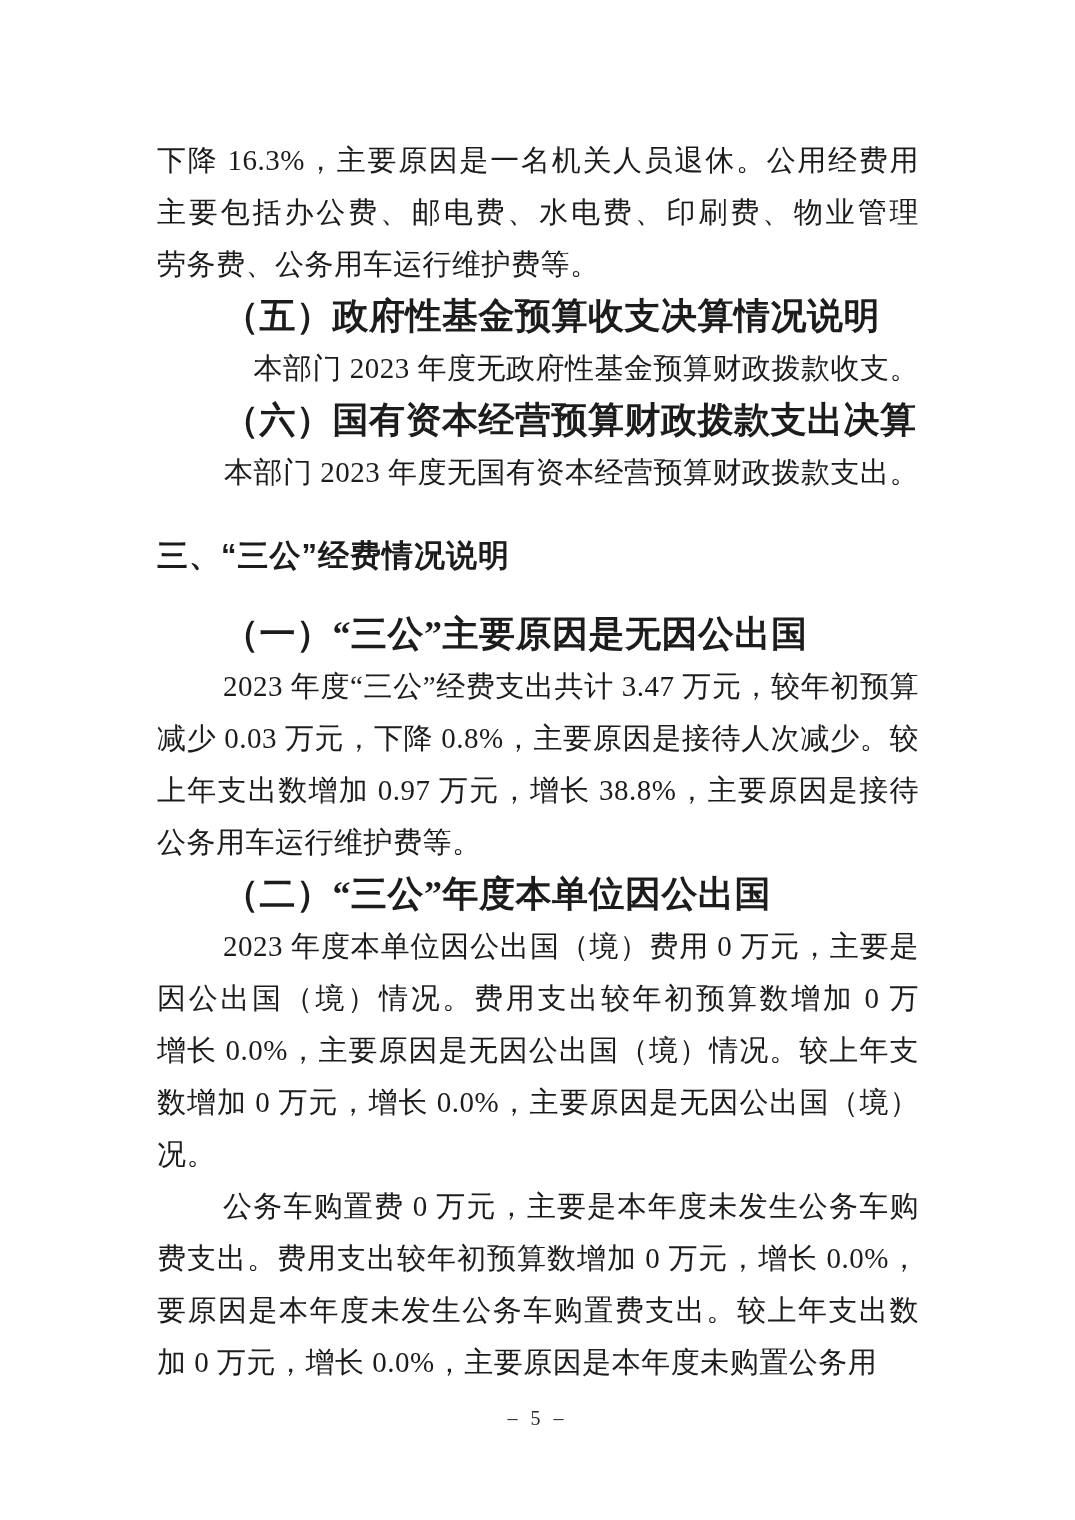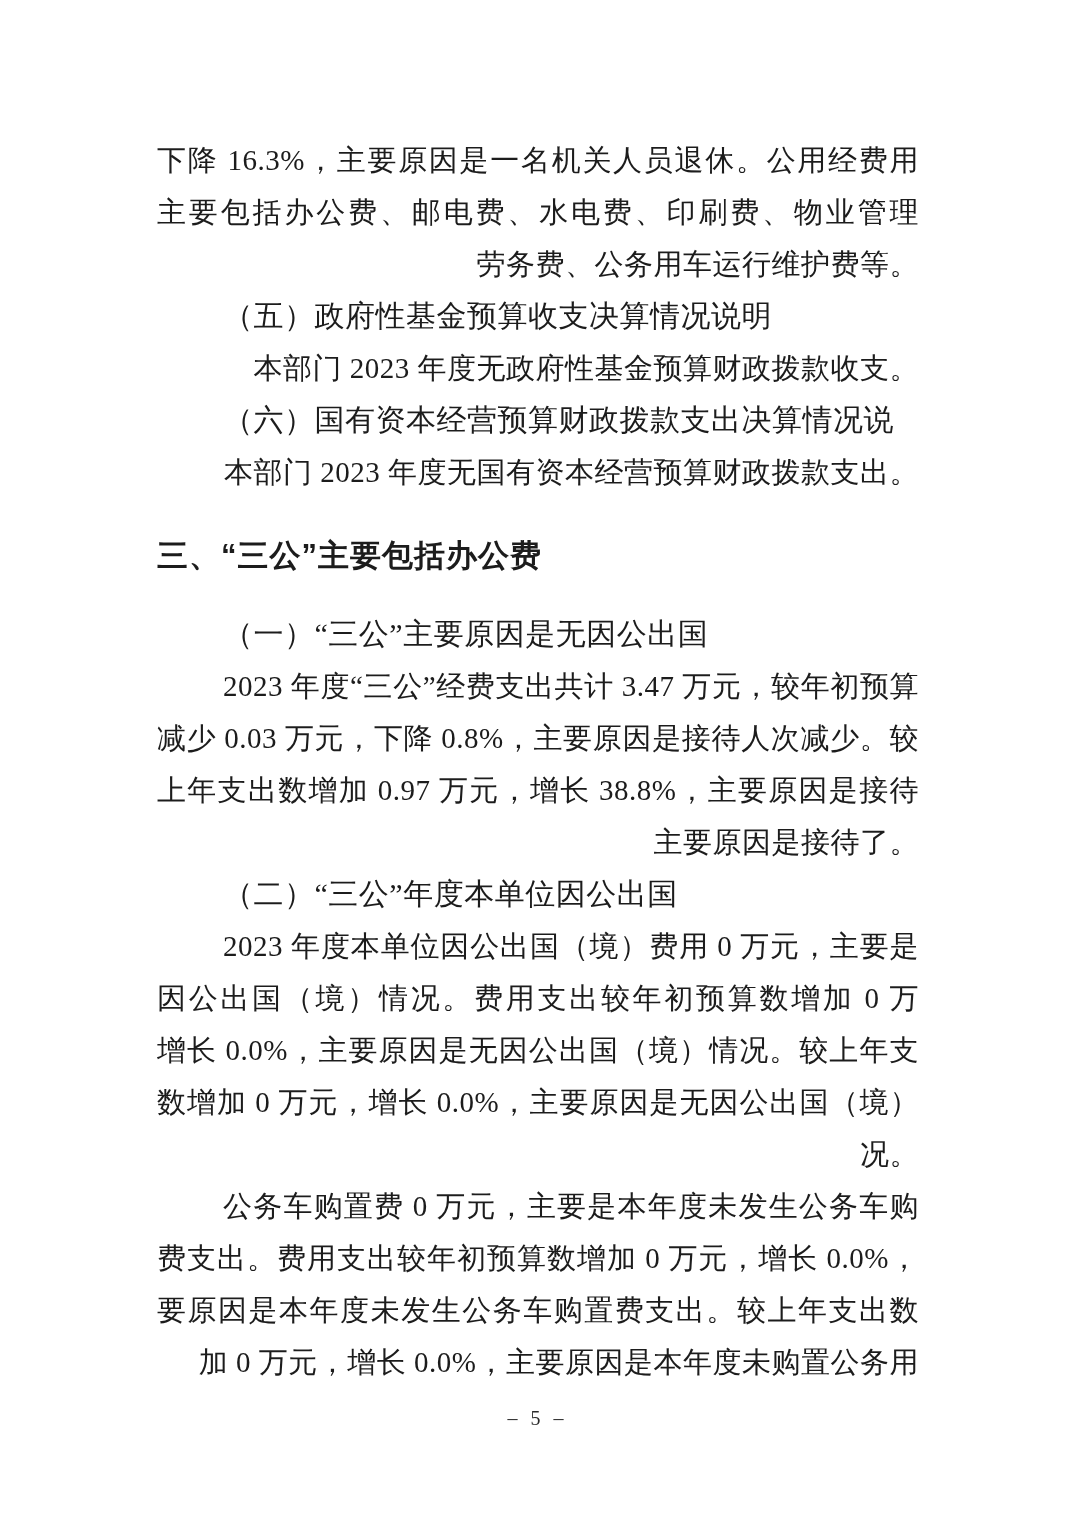--- a/index.html
+++ b/index.html
@@ -26,34 +26,34 @@
     letter-spacing: 0.5px;
     white-space: normal;
     overflow: hidden;
   }
   
   .body-full {
     text-align: justify;
     text-align-last: justify;
   }
   
-  .body-end { text-align: right; }
+  .body-end { text-align: left; }
   
   .p-first-full {
     text-indent: 66px;
     text-align: justify;
     text-align-last: justify;
   }
   
   .p-first-end { text-indent: 66px; text-align: right; }
   
   .h2 {
     text-indent: 66px;
-    font-weight: normal;
-    font-size: 30px;
+    font-weight: bold;
+    font-size: 36px;
   }
   
   .h1 {
     font-weight: bold;
     font-family: "Liberation Sans", "DejaVu Sans", sans-serif;
     font-size: 31px;
     letter-spacing: 1px;
     margin-top: 32px;
     margin-bottom: 26px;
   }
@@ -75,26 +75,26 @@
 
 <div class="page">
   <div class="content">
     <div class="line body-full">下降 16.3%，主要原因是一名机关人员退休。公用经费用途</div>
     <div class="line body-full">主要包括办公费、邮电费、水电费、印刷费、物业管理费、</div>
     <div class="line body-end">劳务费、公务用车运行维护费等。</div>
     <div class="line h2">（五）政府性基金预算收支决算情况说明</div>
     <div class="line p-first-end">本部门 2023 年度无政府性基金预算财政拨款收支。</div>
     <div class="line h2">（六）国有资本经营预算财政拨款支出决算情况说明</div>
     <div class="line p-first-end">本部门 2023 年度无国有资本经营预算财政拨款支出。</div>
-    <div class="line h1">三、“三公”主要包括办公费</div>
+    <div class="line h1">三、“三公”经费情况说明</div>
     <div class="line h2">（一）“三公”主要原因是无因公出国</div>
     <div class="line p-first-full">2023 年度“三公”经费支出共计 3.47 万元，较年初预算数</div>
     <div class="line body-full">减少 0.03 万元，下降 0.8%，主要原因是接待人次减少。较</div>
     <div class="line body-full">上年支出数增加 0.97 万元，增长 38.8%，主要原因是接待了</div>
-    <div class="line body-end">主要原因是接待了。</div>
+    <div class="line body-end">公务用车运行维护费等。</div>
     <div class="line h2">（二）“三公”年度本单位因公出国</div>
     <div class="line p-first-full">2023 年度本单位因公出国（境）费用 0 万元，主要是无</div>
     <div class="line body-full">因公出国（境）情况。费用支出较年初预算数增加 0 万元，</div>
     <div class="line body-full">增长 0.0%，主要原因是无因公出国（境）情况。较上年支出</div>
     <div class="line body-full">数增加 0 万元，增长 0.0%，主要原因是无因公出国（境）情</div>
     <div class="line body-end">况。</div>
     <div class="line p-first-full">公务车购置费 0 万元，主要是本年度未发生公务车购置</div>
     <div class="line body-full">费支出。费用支出较年初预算数增加 0 万元，增长 0.0%，主</div>
     <div class="line body-full">要原因是本年度未发生公务车购置费支出。较上年支出数增</div>
     <div class="line body-end">加 0 万元，增长 0.0%，主要原因是本年度未购置公务用车。</div>

